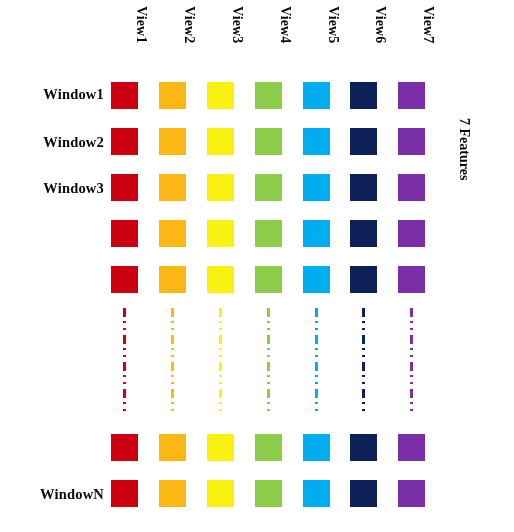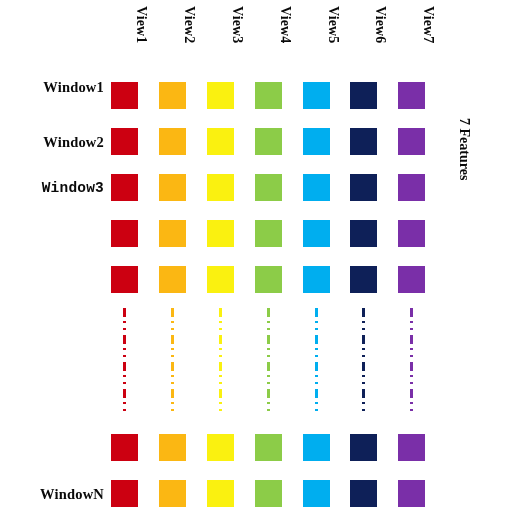--- a/index.html
+++ b/index.html
@@ -101,23 +101,23 @@
       <div class="col-header" style="left: 132.5px;">View1</div>
       <div class="col-header" style="left: 180.5px;">View2</div>
       <div class="col-header" style="left: 228.5px;">View3</div>
       <div class="col-header" style="left: 276.5px;">View4</div>
       <div class="col-header" style="left: 324.5px;">View5</div>
       <div class="col-header" style="left: 371.5px;">View6</div>
       <div class="col-header" style="left: 419.5px;">View7</div>
     </div>
 
   <div id="row-labels">
-      <div class="row-label" style="top: 77px;">Window1</div>
+      <div class="row-label" style="top: 84px;">Window1</div>
       <div class="row-label" style="top: 131.5px;">Window2</div>
-      <div class="row-label" style="top: 177.5px; font-family: Liberation Mono, monospace;">Window3</div>
+      <div class="row-label" style="top: 177.5px;">Window3</div>
       <div class="row-label" style="top: 483.5px;">WindowN</div>
     </div>
 
   <div id="grid-cells">
       <div class="cell" style="left: 111px; top: 82px; width: 27px; height: 27px; background: rgb(204, 0, 17);"></div>
       <div class="cell" style="left: 159px; top: 82px; width: 27px; height: 27px; background: rgb(251, 183, 19);"></div>
       <div class="cell" style="left: 207px; top: 82px; width: 27px; height: 27px; background: rgb(250, 241, 16);"></div>
       <div class="cell" style="left: 255px; top: 82px; width: 27px; height: 27px; background: rgb(140, 204, 72);"></div>
       <div class="cell" style="left: 303px; top: 82px; width: 27px; height: 27px; background: rgb(0, 174, 239);"></div>
       <div class="cell" style="left: 350px; top: 82px; width: 27px; height: 27px; background: rgb(14, 32, 88);"></div>

